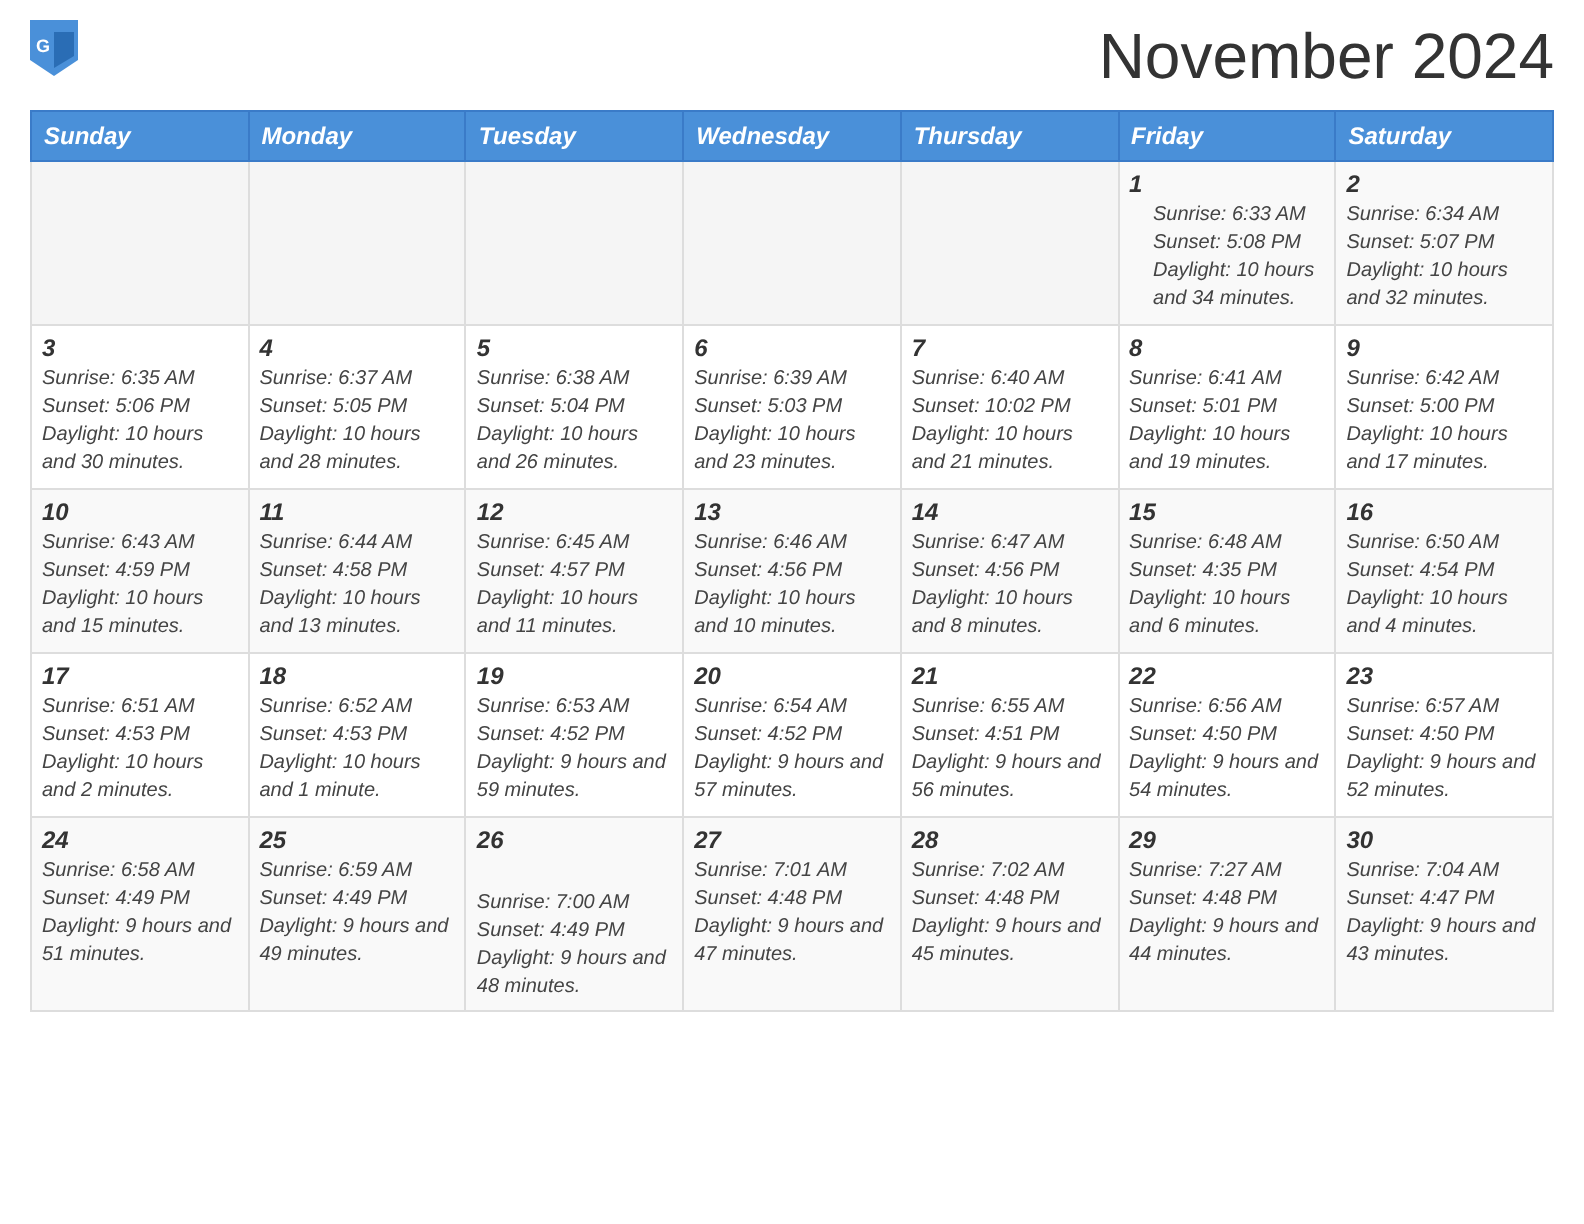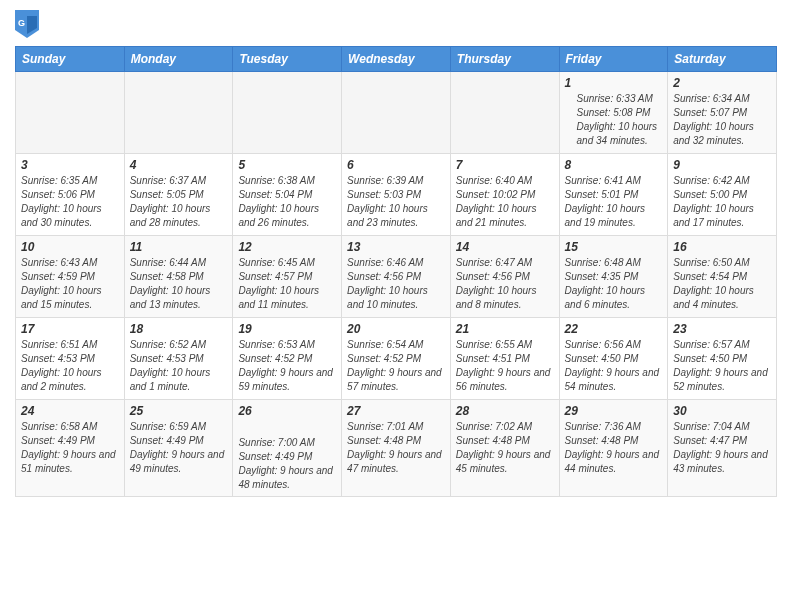--- a/index.html
+++ b/index.html
@@ -105,20 +105,21 @@
 <div class="page">
   <div class="header">
     <div class="logo">
       <svg class="logo-icon" viewBox="0 0 24 28" xmlns="http://www.w3.org/2000/svg">
         <polygon points="0,0 24,0 24,20 12,28 0,20" fill="#4a90d9"></polygon>
         <polygon points="12,6 22,6 22,18 12,24" fill="#2a6db5"></polygon>
         <text x="3" y="16" font-size="9" fill="white" font-weight="bold">G</text>
       </svg>
     </div>
     <div class="title-block">
+      <div class="month-title">November 2024</div>
     </div>
   </div>
 
   <table>
     <thead>
       <tr>
         <th>Sunday</th>
         <th>Monday</th>
         <th>Tuesday</th>
         <th>Wednesday</th>
@@ -305,21 +306,21 @@
 Daylight: 9 hours and 47 minutes.</div>
           </td>
           <td>
             <span class="day-num">28</span>
             <div class="day-info" style="white-space: pre-line;">Sunrise: 7:02 AM
 Sunset: 4:48 PM
 Daylight: 9 hours and 45 minutes.</div>
           </td>
           <td>
             <span class="day-num">29</span>
-            <div class="day-info" style="white-space: pre-line;">Sunrise: 7:36 AM
+            <div class="day-info" style="white-space: pre-line;">Sunrise: 7:27 AM
 Sunset: 4:48 PM
 Daylight: 9 hours and 44 minutes.</div>
           </td>
           <td>
             <span class="day-num">30</span>
             <div class="day-info" style="white-space: pre-line;">Sunrise: 7:04 AM
 Sunset: 4:47 PM
 Daylight: 9 hours and 43 minutes.</div>
           </td>
         </tr>

